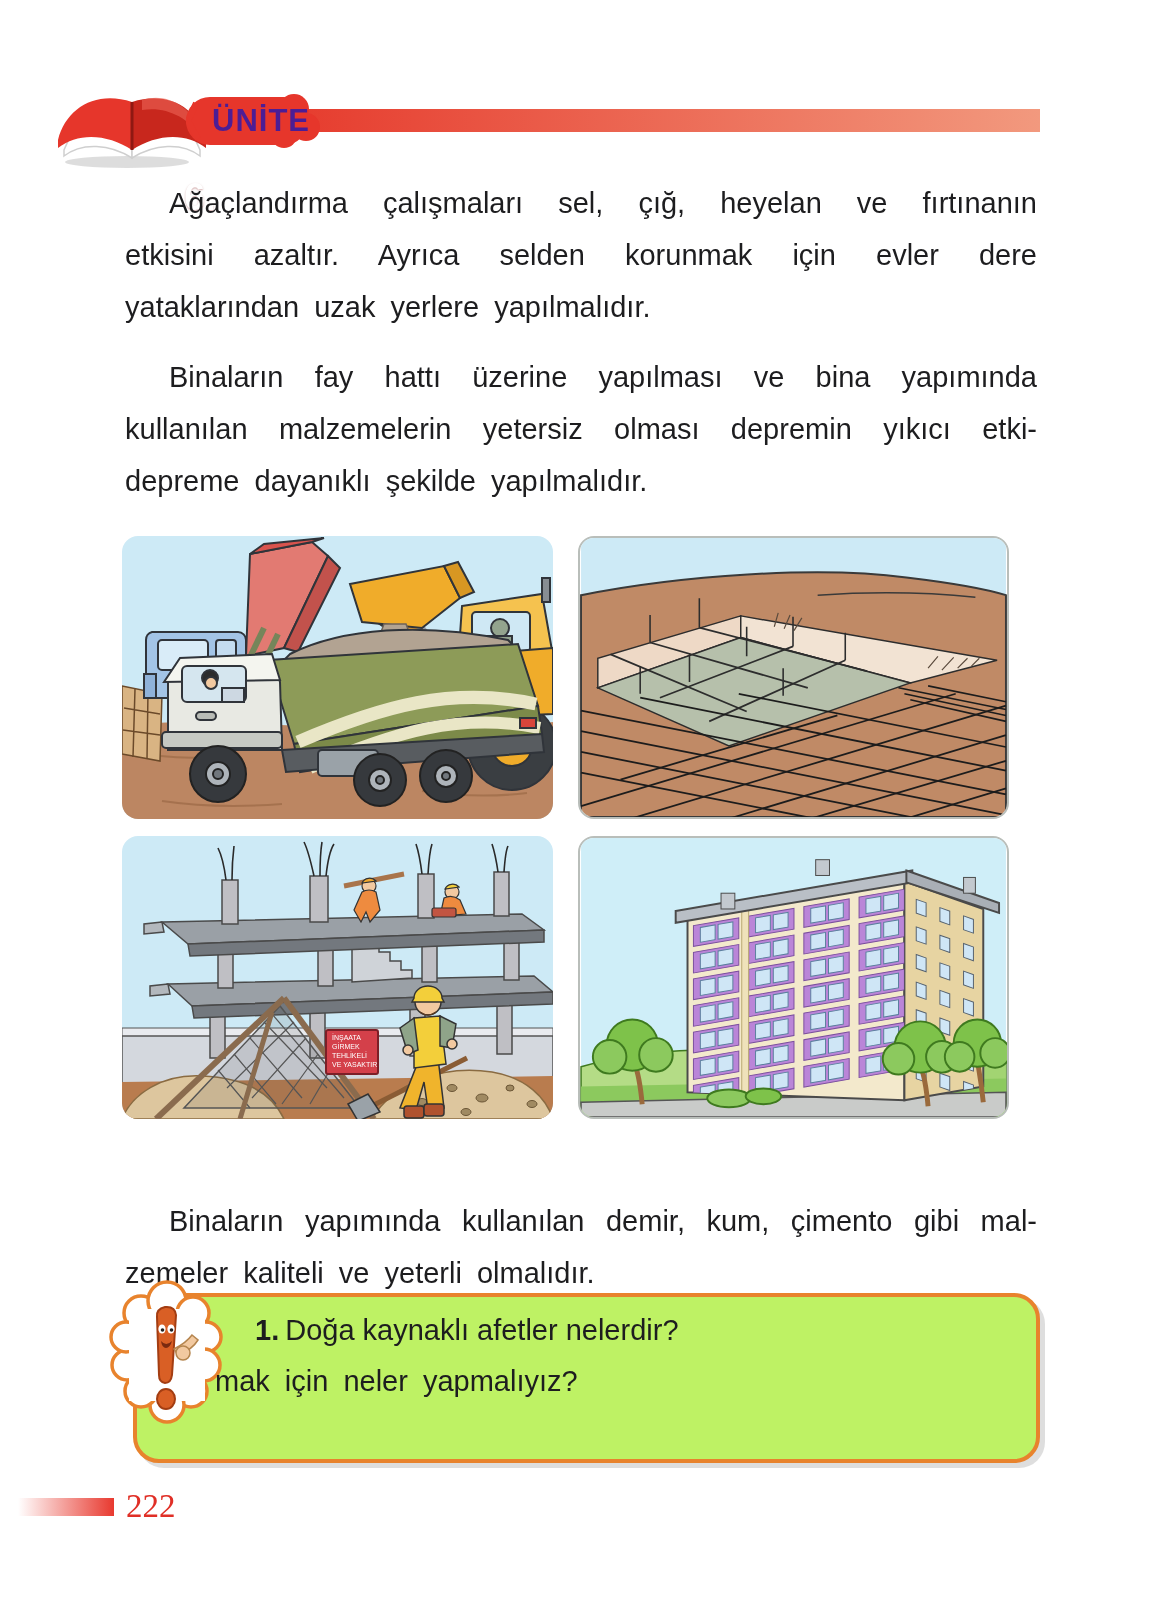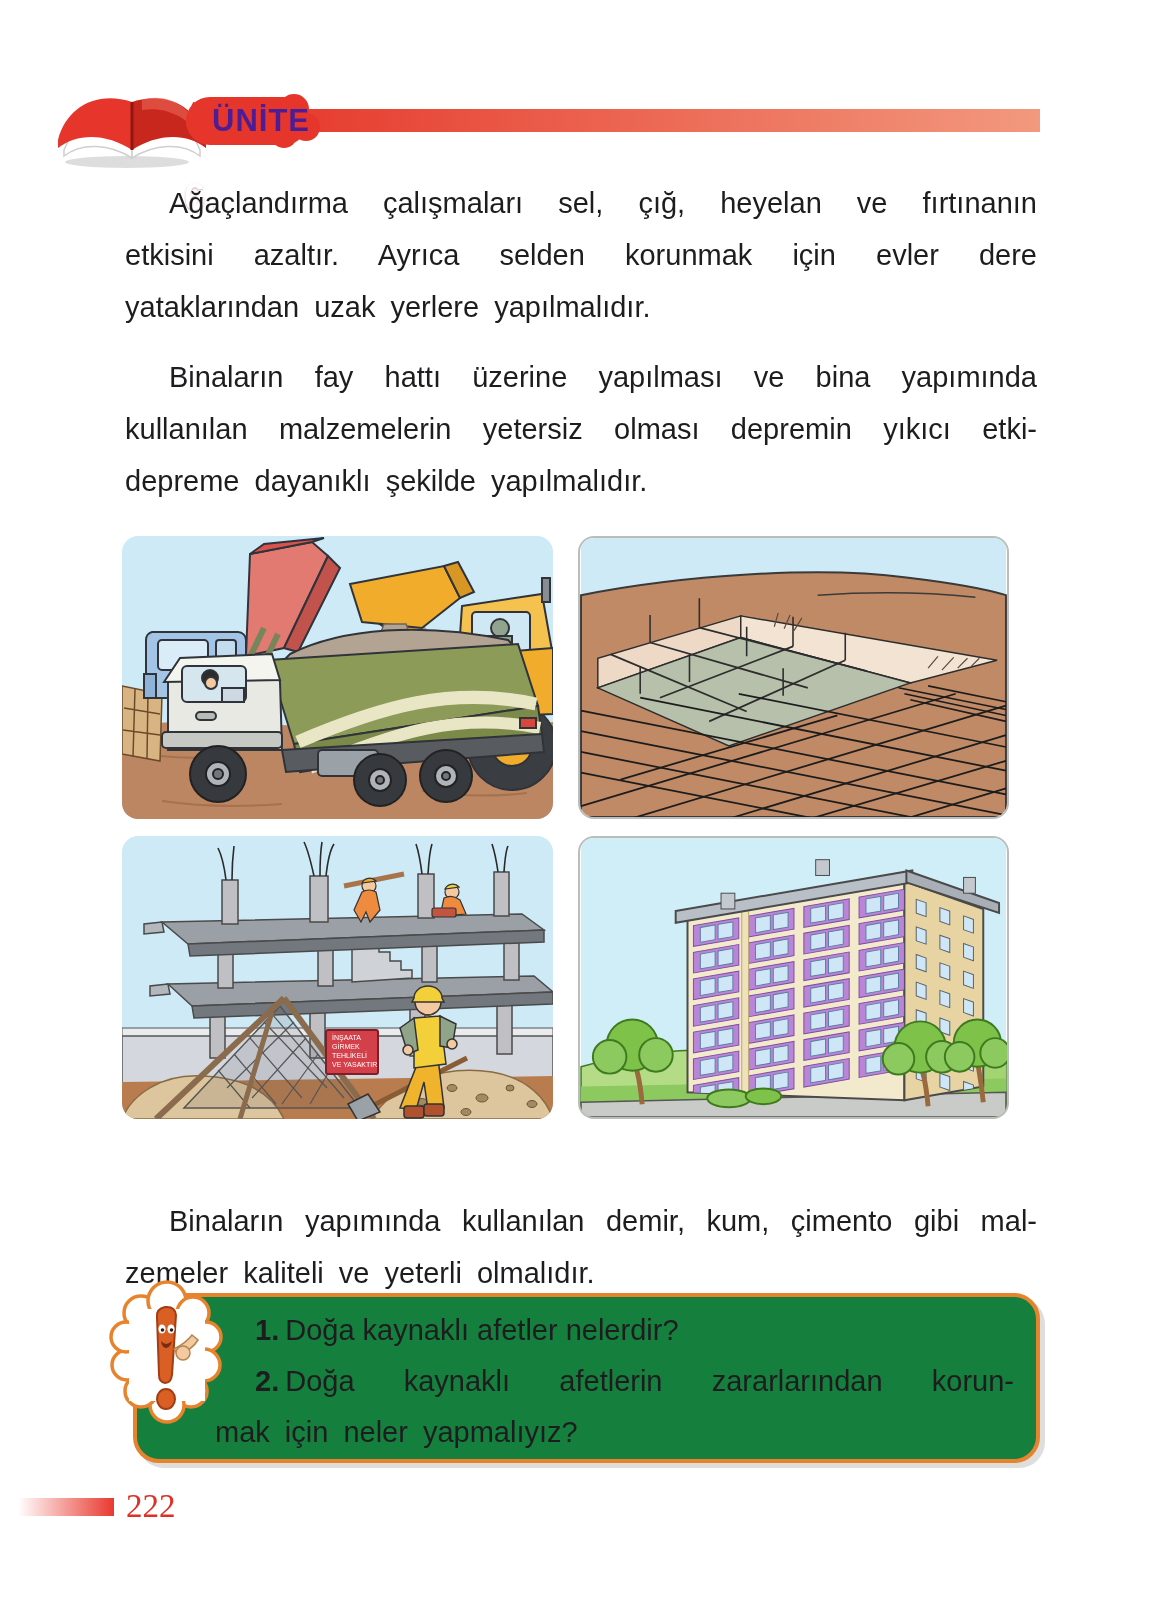--- a/index.html
+++ b/index.html
@@ -27,21 +27,21 @@
   
   figure{margin:0;position:absolute;width:431px;height:283px;border-radius:16px;overflow:hidden;}
   figure svg{display:block;width:100%;height:100%;}
   .fig1{left:122px;top:536px;}
   .fig2{left:578px;top:536px;border:2px solid #b9beba;width:427px;height:279px;}
   .fig3{left:122px;top:836px;}
   .fig4{left:578px;top:836px;border:2px solid #b9beba;width:427px;height:279px;}
 
   
   .qbox{position:absolute;left:133px;top:1293px;width:899px;height:162px;
-        background:#15803d;border:4px solid #e8832d;border-radius:26px;
+        background:#bef264;border:4px solid #e8832d;border-radius:26px;
         box-shadow:5px 5px 0 rgba(160,160,160,.35);}
   .qtext{position:absolute;left:78px;top:8px;right:22px;font-size:29px;line-height:51px;}
   .qline{display:block;}
   .qline .qnum{font-weight:bold;margin-right:6px;}
   .qindent{padding-left:40px;}
   .mascot{position:absolute;left:-30px;top:-26px;width:120px;height:180px;}
 
   
   .footer-bar{position:absolute;left:18px;top:1498px;width:96px;height:18px;
               background:linear-gradient(to right,rgba(232,57,47,0),#e8392f);}
@@ -493,21 +493,20 @@
           <circle cx="55.5" cy="59" r="1.8" fill="#222222"></circle>
         <ellipse cx="64" cy="58" rx="3.6" ry="4.6" fill="#ffffff"></ellipse>
           <circle cx="64.5" cy="59" r="1.8" fill="#222222"></circle>
         <path d="M54,70 q5,6 11,0 q-2,7 -6,7 q-4,0 -5,-7 Z" fill="#7a2a10"></path>
         <path d="M67,78 q12,-6 18,-14 l6,5 q-6,10 -20,15 Z" fill="#f2c9a0" stroke="#b5854e" stroke-width="1.5"></path>
         <circle cx="76" cy="82" r="7" fill="#f2c9a0" stroke="#b5854e" stroke-width="1.5"></circle>
       </svg>
     </div>
     <div class="qtext">
       <span class="qline qindent"><b class="qnum">1.</b><span>Doğa kaynaklı afetler nelerdir?</span></span>
-      <span class="qline qindent jfull"><b class="qnum">2.</b><span>Doğa kaynaklı afetlerin zararlarından korun-</span></span>
       <span class="qline lastline">mak için neler yapmalıyız?</span>
     </div>
   </div>
 
   <div>
     <div class="footer-bar"></div>
     <div class="page-number">222</div>
   </div>
 
 </div>

